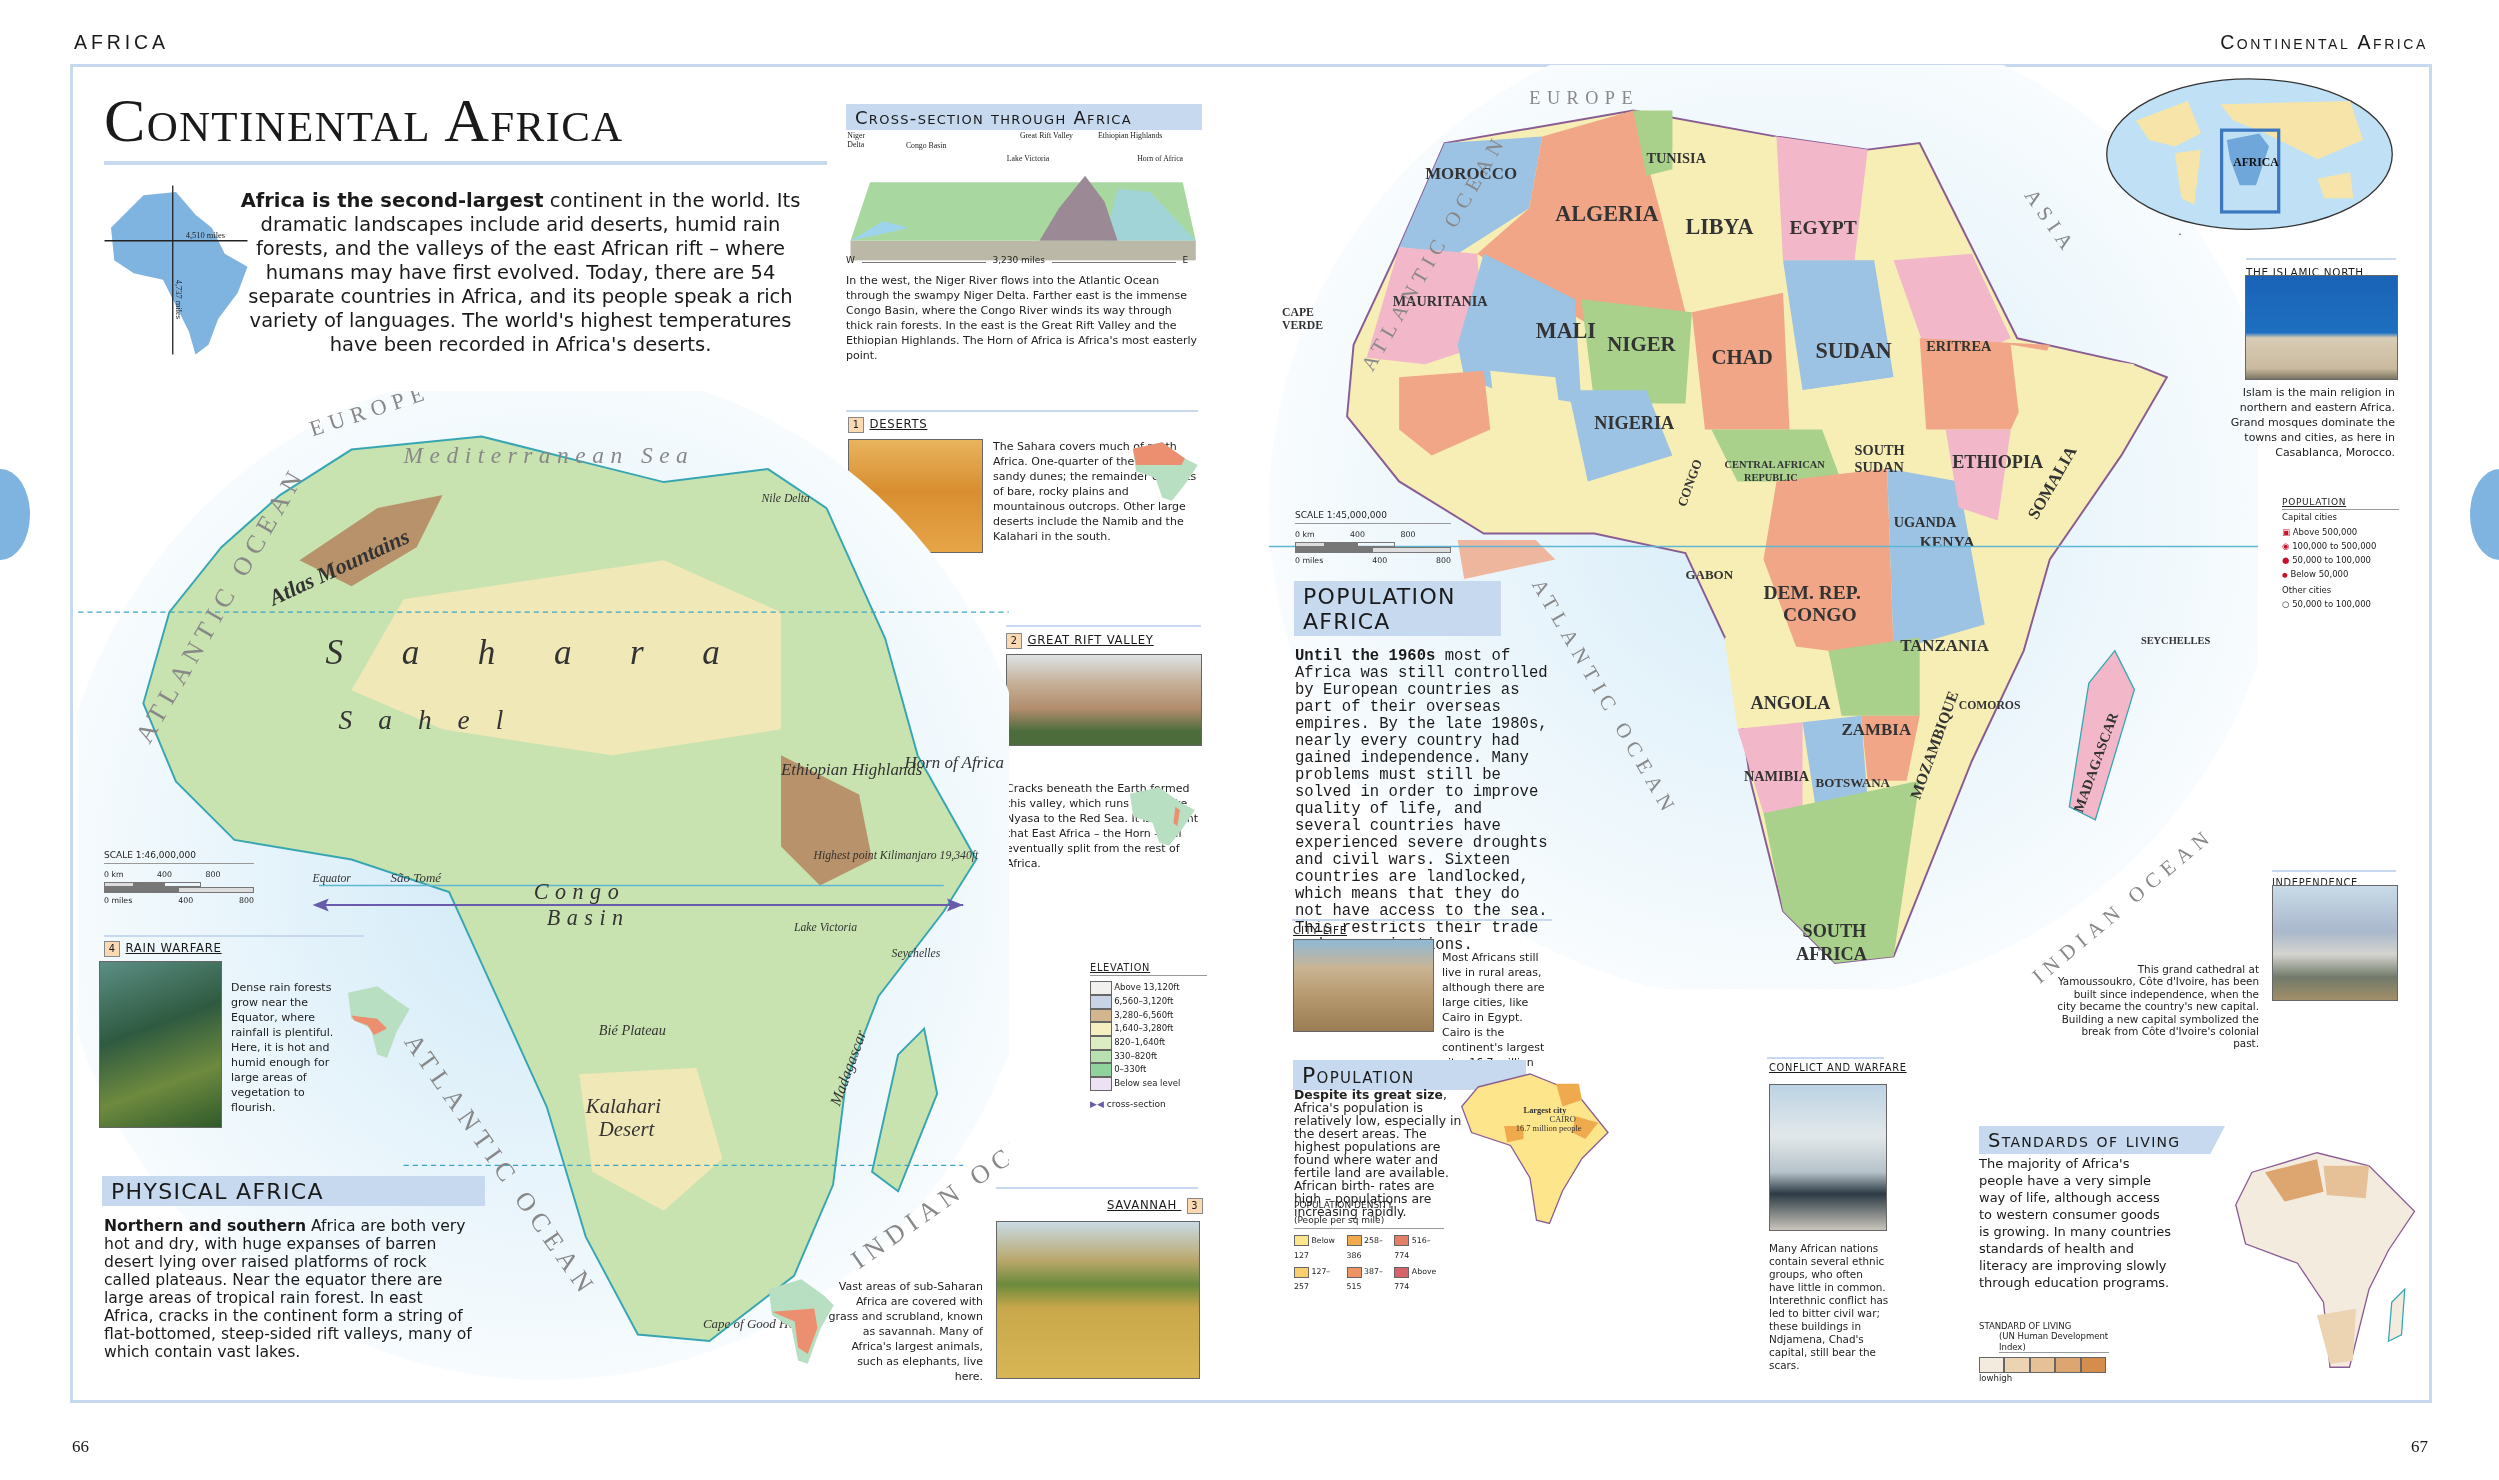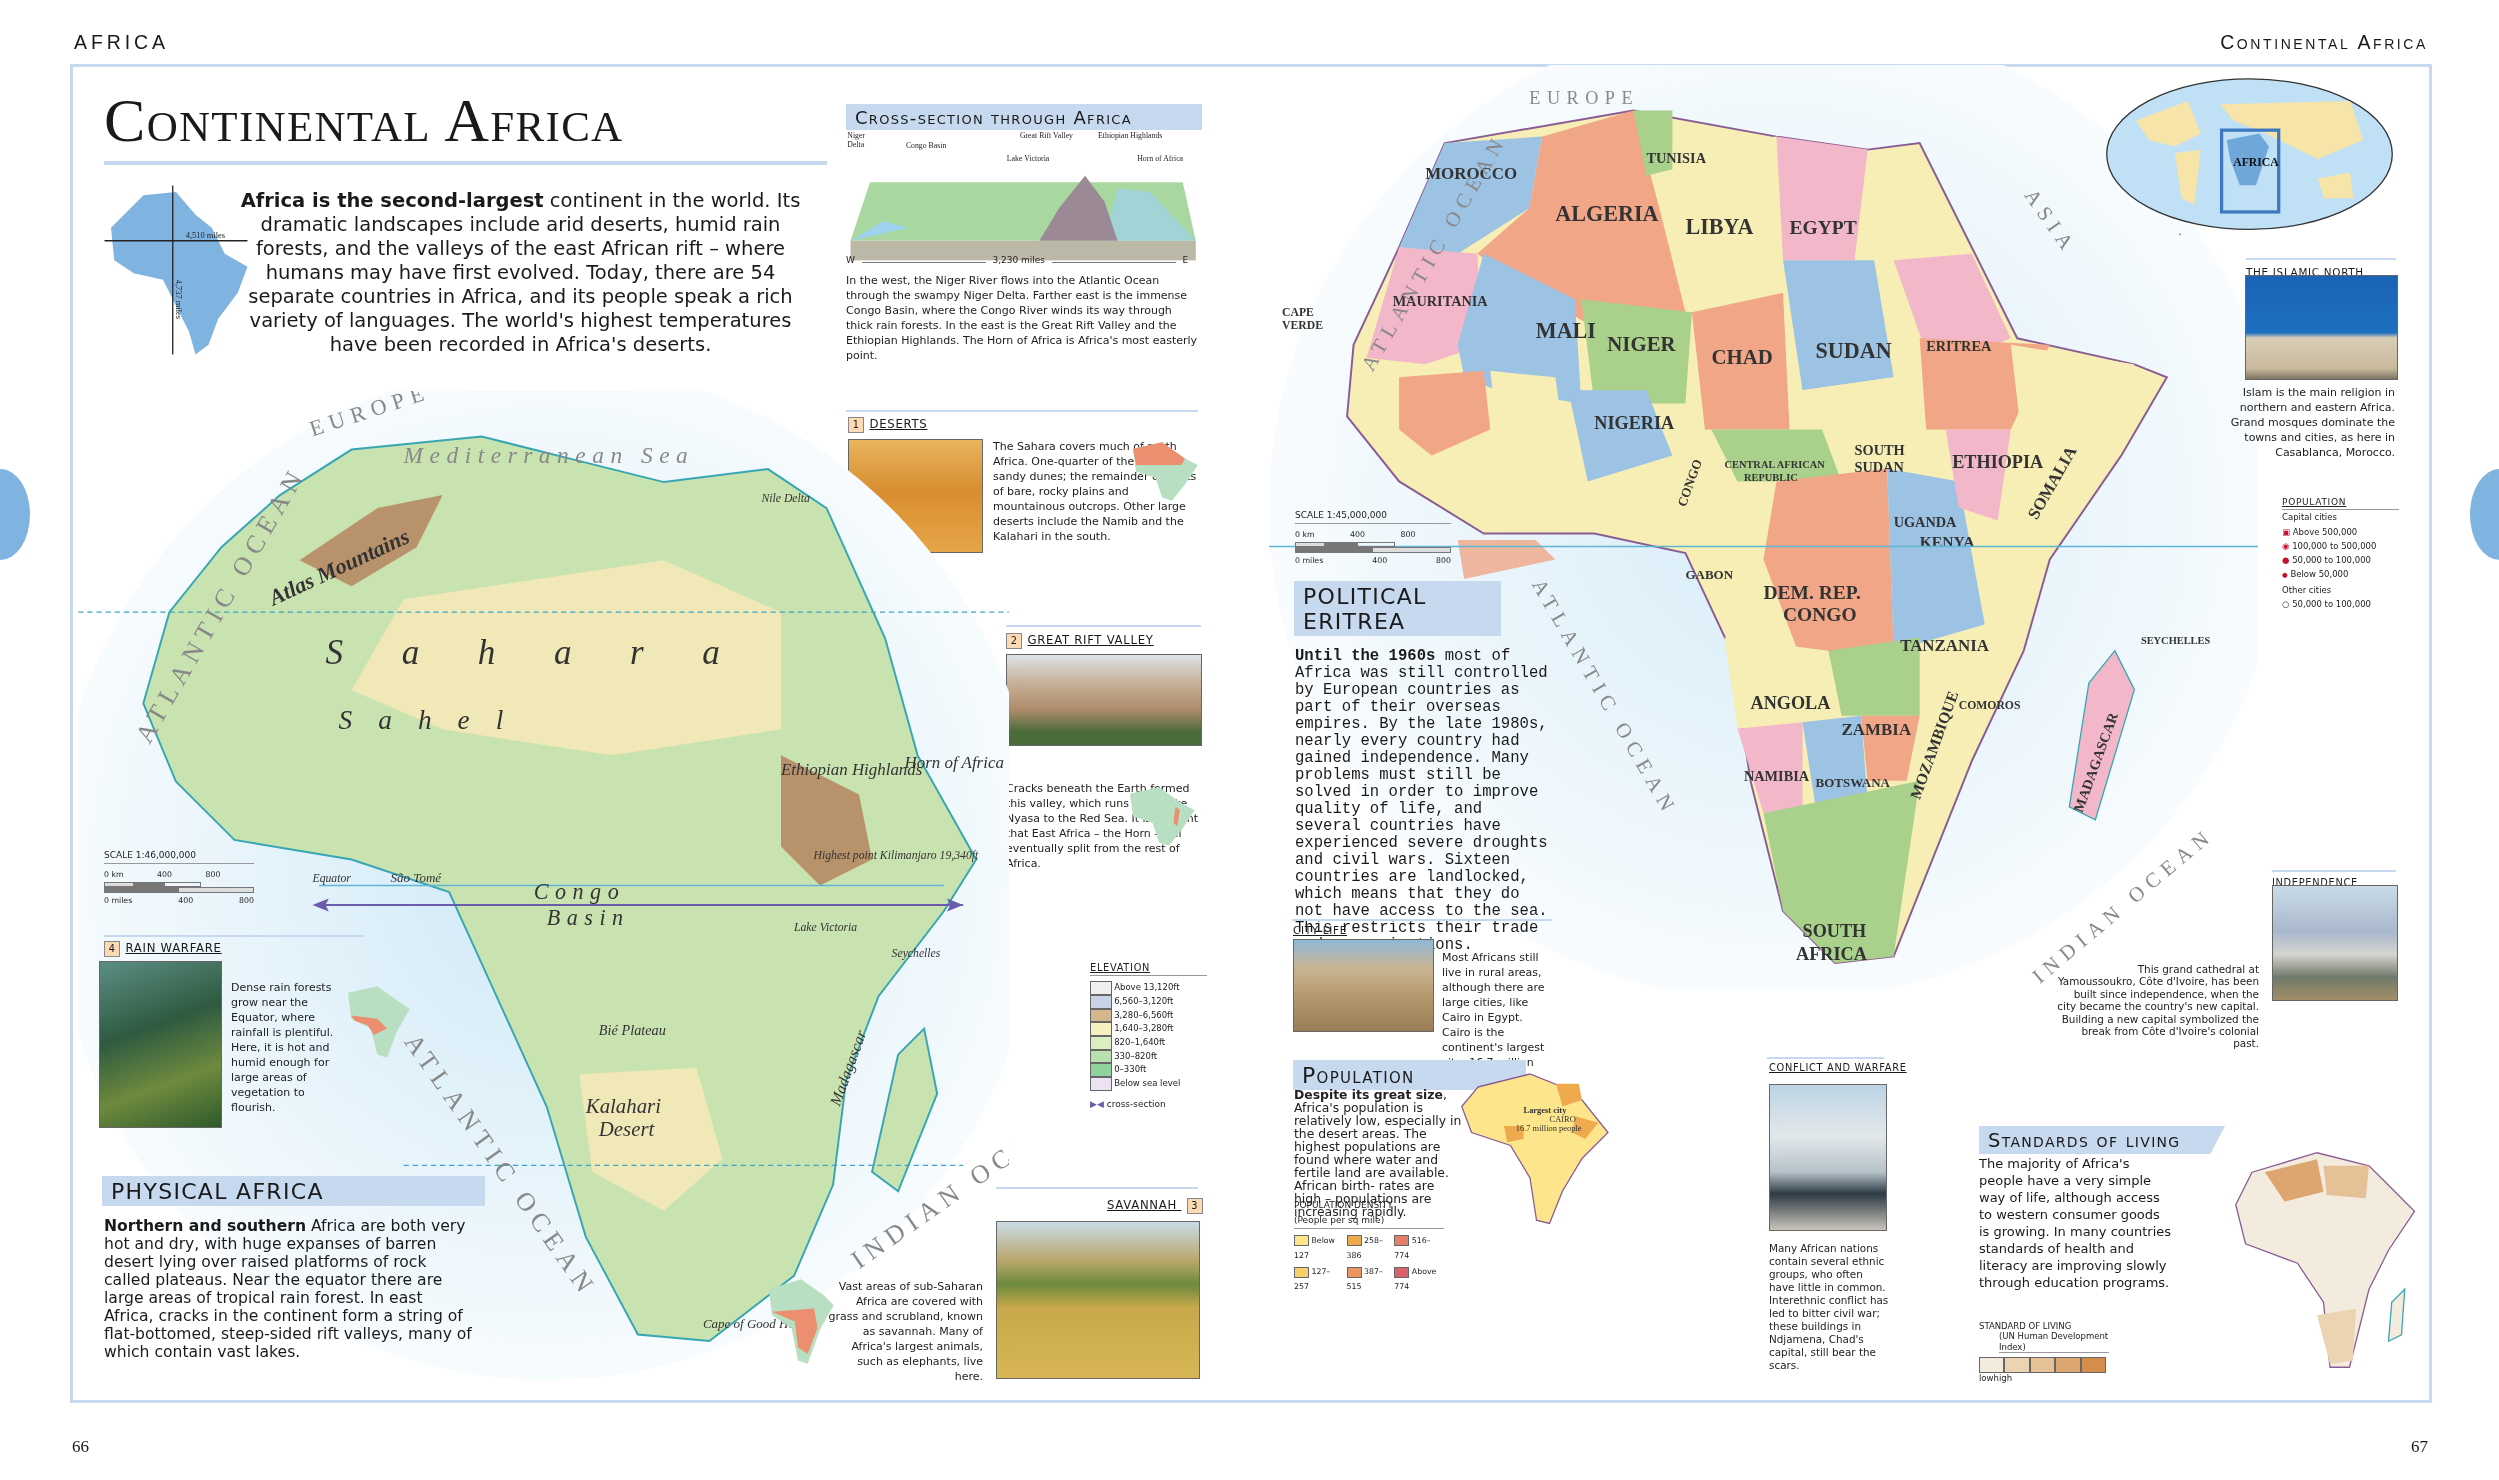--- a/index.html
+++ b/index.html
@@ -317,21 +317,21 @@
     </div>
   <div style="height:3.9px;background:linear-gradient(90deg,#ddd 0 29%,#777 29% 63%,transparent 63%);border:0.7px solid #777;width:63%;"></div>
   <div style="height:3.9px;background:linear-gradient(90deg,#777 0 50%,#ddd 50%);border:0.7px solid #777;"></div>
   <div style="display:flex;justify-content:space-between;font-size:7.8px;">
       <span>0 miles</span>
       <span>400</span>
       <span>800</span>
     </div>
 </div>
 
-<div class="bar-title" style="left:1294px;top:581px;width:189px;">POLITICAL ERITREA</div>
+<div class="bar-title" style="left:1294px;top:581px;width:189px;">POPULATION AFRICA</div>
 <div class="abs" style="left:1295px;top:648px;width:260px;font-family:Liberation Mono, monospace;font-size:15.6px;line-height:17px;">
   <b>Until the 1960s</b><span> most of Africa was still controlled by European countries as part of their overseas empires. By the late 1980s, nearly every country had gained independence. Many problems must still be solved in order to improve quality of life, and several countries have experienced severe droughts and civil wars. Sixteen countries are landlocked, which means that they do not have access to the sea. This restricts their trade and communications.</span>
 </div>
 
 <div class="rule" style="left:1292px;top:919px;width:260px;height:2px;"></div>
 <div class="abs lbl" style="left:1293px;top:924px;font-size:10.4px;">CITY LIFE</div>
 <div class="photo" style="left:1293px;top:939px;width:139px;height:91px;background:linear-gradient(180deg,#8fb9d6 0%,#c9b595 30%,#b89a70 60%,#9b7d55 100%);"></div>
 <div class="abs sm" style="left:1442px;top:950px;width:111px;">Most Africans still live in rural areas, although there are large cities, like Cairo in Egypt. Cairo is the continent's largest city; 16.7 million people live here.</div>
 
 <div class="bar-title" style="left:1293px;top:1060px;width:215px;font-variant:small-caps;">Population</div>

